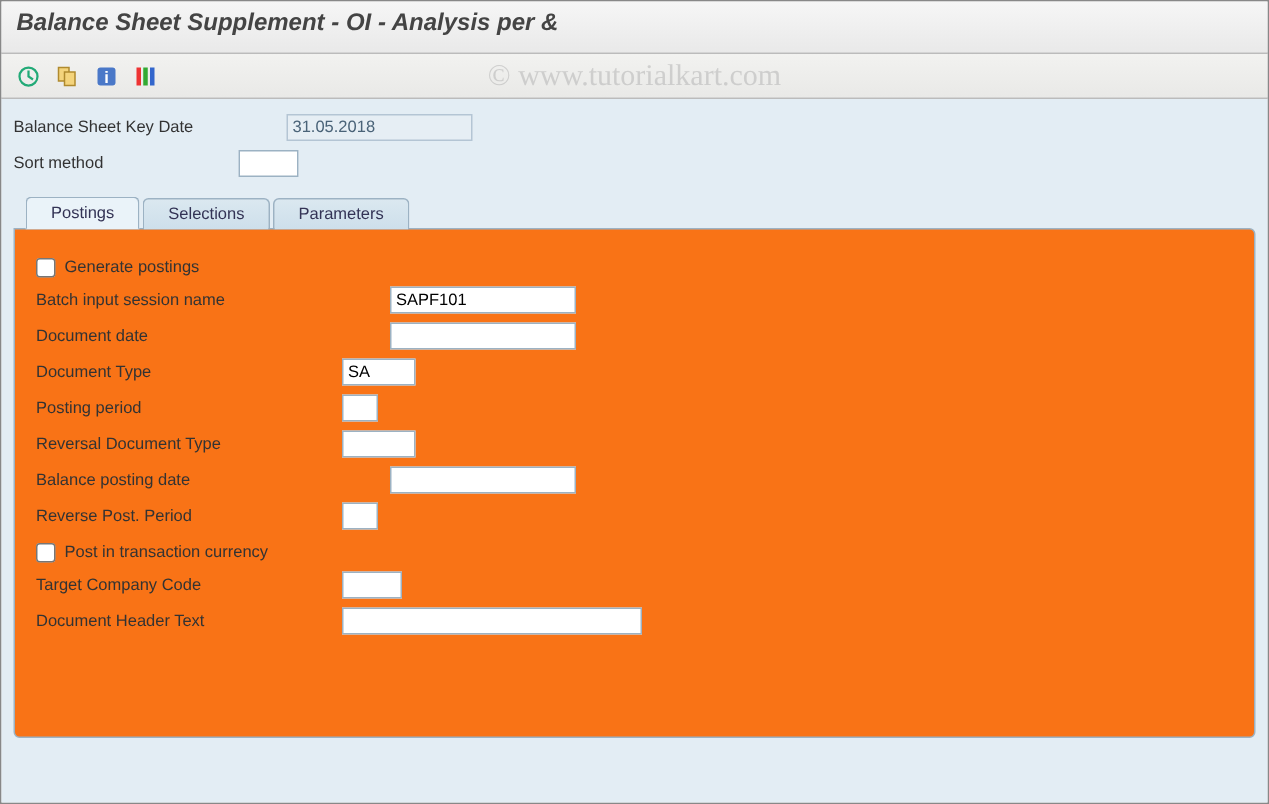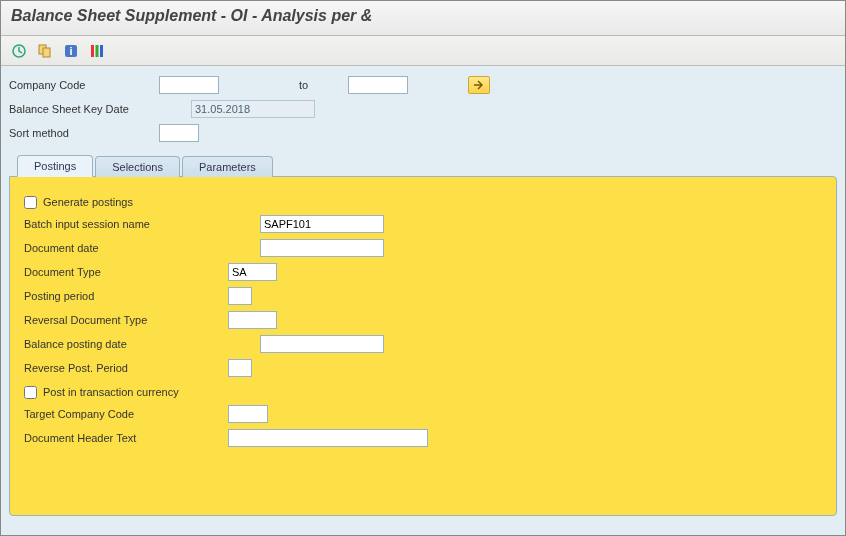--- a/index.html
+++ b/index.html
@@ -116,21 +116,21 @@
     position: relative;
     top: 1px;
   }
   .tab.active {
     background: #eaf3f9;
     border-bottom: 1px solid #eaf3f9;
     z-index: 2;
   }
   .tab-panel {
     border: 1px solid #9cb2c3;
-    background: #fde047;
+    background: #f97316;
     border-radius: 0 4px 4px 4px;
     padding: 14px 14px 20px 14px;
     min-height: 340px;
   }
   .chk-row {
     display: flex; align-items: center; height: 22px;
   }
   .chk-row input[type=checkbox]{
     width:13px; height:13px; margin:0 6px 0 0;
   }
@@ -164,35 +164,25 @@
           <text x="8" y="12" text-anchor="middle" font-size="11" font-family="Arial" font-weight="bold" fill="#fff">i</text>
         </svg>
     </span>
     <span class="tb-btn">
       <svg width="16" height="16" viewBox="0 0 16 16">
           <rect x="2" y="2" width="3" height="12" fill="#e33"></rect>
           <rect x="6.5" y="2" width="3" height="12" fill="#3a3"></rect>
           <rect x="11" y="2" width="3" height="12" fill="#36c"></rect>
         </svg>
     </span>
+    <div class="watermark">© www.tutorialkart.com</div>
   </div>
 
   <div class="content">
 
-    <div class="field-row">
-      <span class="field-label">Company Code</span>
-      <input class="field-input w60" value="" style="">
-      <span class="to-label">to</span>
-      <input class="field-input w60" value="" style="">
-      <span class="more-btn">
-        <svg width="12" height="10" viewBox="0 0 12 10">
-            <path d="M1 5h7M5 1l4 4-4 4" stroke="#7a5900" stroke-width="1.5" fill="none"></path>
-          </svg>
-      </span>
-    </div>
 
     <div class="field-row">
       <span class="field-label">Balance Sheet Key Date</span>
       <input class="field-input readonly w100" readonly="" value="31.05.2018" style="">
     </div>
 
     <div class="field-row">
       <span class="field-label">Sort method</span>
       <input class="field-input w40" value="" style="">
     </div>

